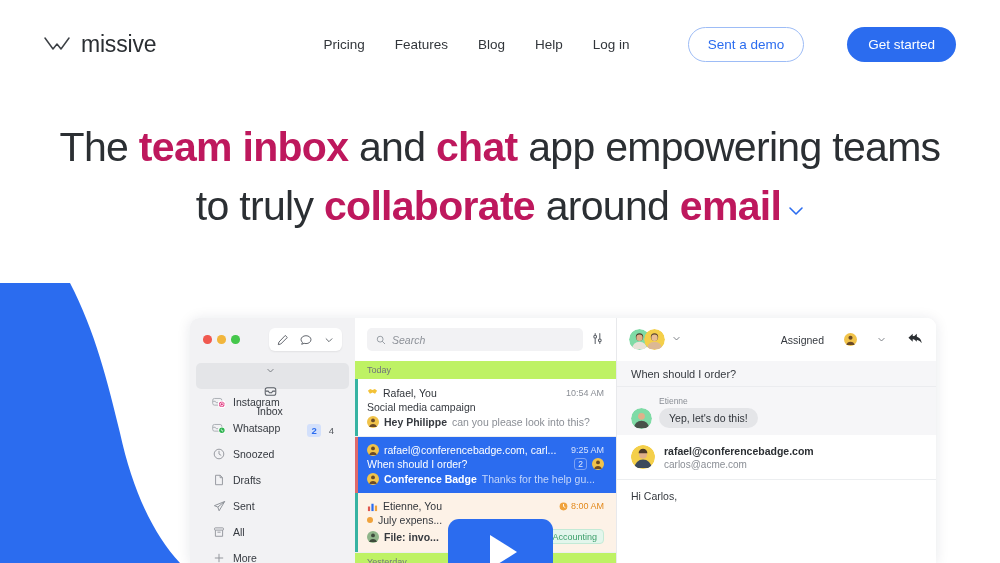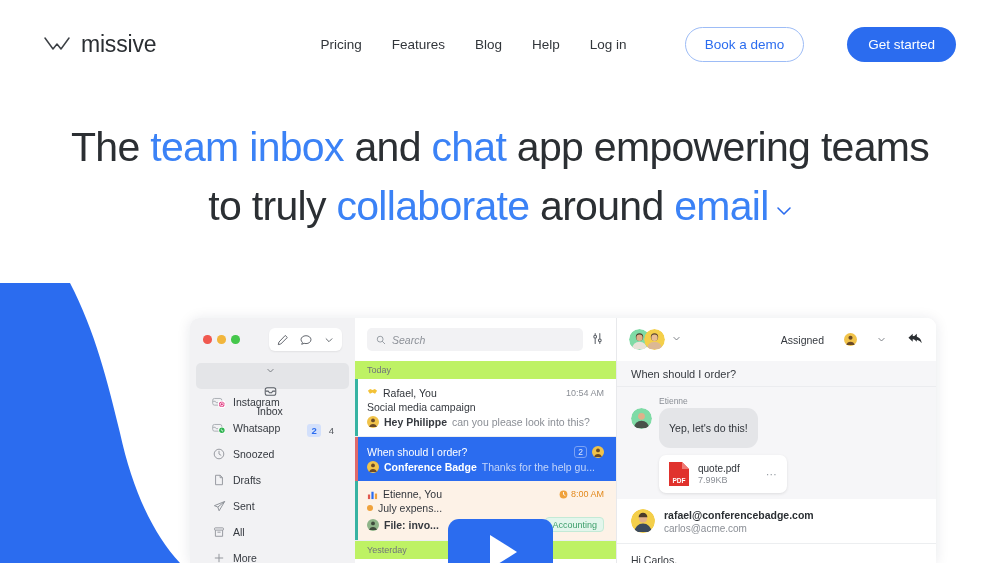--- a/index.html
+++ b/index.html
@@ -40,21 +40,21 @@
 
   
   .hero {
     position: absolute; top: 118px; left: 0; width: 1000px;
     text-align: center;
   }
   .hero h1 {
     font-size: 41px; line-height: 59px; color: #2b2f33;
     font-weight: 400; letter-spacing: -0.7px;
   }
-  .hero .hl { color: #3b82f6; font-weight: 400; }
+  .hero .hl { color: #be185d; font-weight: 700; }
   .chev-hero {
     display: inline-block; vertical-align: middle;
     margin-left: 7px; margin-top: 4px;
   }
 
   
   .blob { position: absolute; left: 0px; top: 283px; width: 200px; height: 280px; }
 
   
   .app {
@@ -138,21 +138,21 @@
   .av-pair .av:nth-child(2) { margin-left: -6px; }
   .assigned { margin-left: auto; display: flex; align-items: center; gap: 20px; font-size: 10.5px; color: #35393f; }
   .subject-bar {
     background: #f6f6f8; height: 26px; display: flex; align-items: center;
     padding: 0 14px; font-size: 11px; color: #35393f; border-bottom: 1px solid #ebecef;
   }
   .chatblock { padding: 9px 14px 6px 14px; background: #f6f6f8; }
   .chat-name { font-size: 8.5px; color: #8a8e95; margin-left: 28px; margin-bottom: 2px; }
   .chat-row { display: flex; align-items: flex-start; gap: 7px; }
   .bubble {
-    background: #e4e5e8; border-radius: 11px; padding: 14px 10px;
+    background: #e4e5e8; border-radius: 11px; padding: 4px 10px;
     font-size: 10.5px; color: #30343a;
   }
   .attach {
     margin-left: 28px; margin-top: 7px; background: #fff; border-radius: 7px;
     display: inline-flex; align-items: center; gap: 8px; padding: 6px 9px;
     box-shadow: 0 1px 3px rgba(0,0,0,.10);
   }
   .pdf-ic { width: 22px; height: 26px; flex: none; }
   .at-name { font-size: 10px; color: #30343a; }
   .at-size { font-size: 9px; color: #8a8e95; margin-top: 1px; }
@@ -190,21 +190,21 @@
     </div>
 
     <div class="nav-spacer"></div>
 
     <div class="nav-links">
       <a class="nav-link" href="#">Pricing</a>
       <a class="nav-link" href="#">Features</a>
       <a class="nav-link" href="#">Blog</a>
       <a class="nav-link" href="#">Help</a>
       <a class="nav-link" href="#">Log in</a>
-      <button class="btn-outline">Book a demo</button>
+      <button class="btn-outline">Sent a demo</button>
       <button class="btn-filled">Get started</button>
     </div>
   </div>
 
   <div class="hero">
     <h1>
       <span>
         <span>The </span><span class="hl">team inbox</span><span> and </span><span class="hl">chat</span><span> app empowering teams</span>
       </span>
       <br>
@@ -388,20 +388,29 @@
               <circle cx="6" cy="4.4" r="1.9" fill="#6b4a26"></circle>
             <path d="M2.2 11 a3.9 3.9 0 0 1 7.6 0 Z" fill="#6b4a26"></path>
           </svg>
           <b>Hey Philippe</b>
             <span> can you please look into this?</span>
         </div>
       </div>
 
       <div class="mail sel">
         <span class="bar" style="background:#e06a6a"></span>
+        <div class="mrow1">
+          <svg width="12" height="12" viewBox="0 0 12 12">
+            <circle cx="6" cy="6" r="6" fill="#f1c34a"></circle>
+              <circle cx="6" cy="4.4" r="1.9" fill="#6b4a26"></circle>
+            <path d="M2.2 11 a3.9 3.9 0 0 1 7.6 0 Z" fill="#6b4a26"></path>
+          </svg>
+          <span class="mfrom">rafael@conferencebadge.com, carl...</span>
+          <span class="mtime">9:25 AM</span>
+        </div>
         <div class="msub">
           <span>When should I order?</span>
           <span class="pill-cnt">2</span>
           <svg width="12" height="12" viewBox="0 0 12 12">
             <circle cx="6" cy="6" r="6" fill="#f1c34a"></circle>
               <circle cx="6" cy="4.4" r="1.9" fill="#6b4a26"></circle>
             <path d="M2.2 11 a3.9 3.9 0 0 1 7.6 0 Z" fill="#6b4a26"></path>
           </svg>
         </div>
         <div class="mprev">
@@ -497,32 +506,20 @@
       <div class="chatblock">
         <div class="chat-name">Etienne</div>
         <div class="chat-row">
           <svg class="av" viewBox="0 0 24 24">
             <circle cx="12" cy="12" r="12" fill="#7fdba6"></circle>
             <path d="M3.5 23 a8.5 8.5 0 0 1 17 0 Z" fill="#48524a"></path>
             <circle cx="12" cy="9.5" r="3.9" fill="#e0b08a"></circle>
           </svg>
           <span class="bubble">Yep, let's do this!</span>
         </div>
-        <div class="attach">
-          <svg class="pdf-ic" viewBox="0 0 22 26">
-            <path d="M1 1 H14 L21 8 V25 H1 Z" fill="#e0322d"></path>
-            <path d="M14 1 V8 H21" fill="#f07a74"></path>
-            <text x="4.5" y="21.5" font-family="Liberation Sans, sans-serif" font-size="6.5" fill="#fff" font-weight="bold">PDF</text>
-          </svg>
-          <span>
-            <span class="at-name" style="display:block">quote.pdf</span>
-            <span class="at-size" style="display:block">7.99KB</span>
-          </span>
-          <span class="at-dots">⋯</span>
-        </div>
       </div>
 
       <div class="msg-head">
         <svg class="av-lg" viewBox="0 0 24 24">
           <circle cx="12" cy="12" r="12" fill="#f4cf4a"></circle>
           <path d="M3.5 23 a8.5 8.5 0 0 1 17 0 Z" fill="#3c4a5c"></path>
           <circle cx="12" cy="9.6" r="4" fill="#e0b08a"></circle>
           <path d="M7.6 8.2 a4.4 4.4 0 0 1 8.8 0 Z" fill="#4b3a2a"></path>
         </svg>
         <span>

